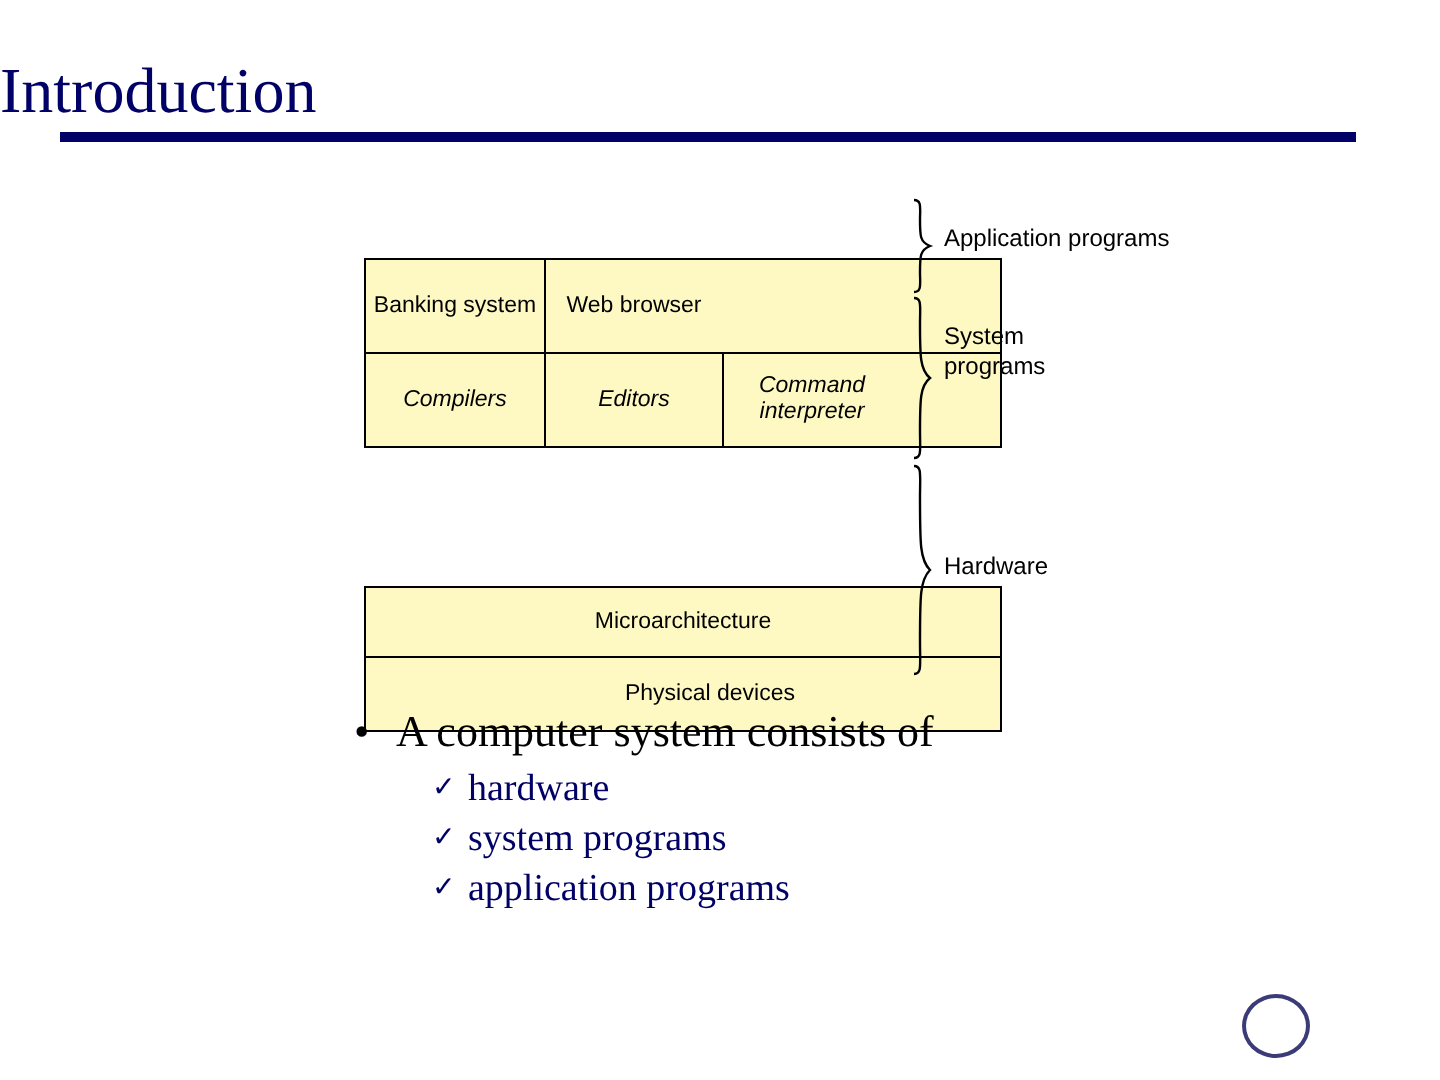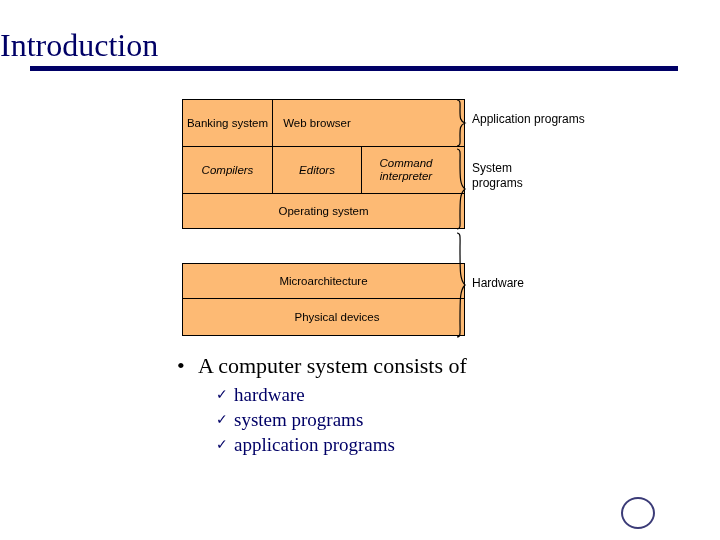--- a/index.html
+++ b/index.html
@@ -44,25 +44,26 @@
   #diagram {
     position: absolute;
     left: 182px;
     top: 99px;
     width: 267px;
     height: 240px;
   }
   .drow {
     position: absolute;
     left: 0;
-    width: 283px;
+    width: 319px;
     box-sizing: border-box;
     border: 1.5px solid #000000;
     display: flex;
-    background: #fdba74;
+    background: #fef9c3;
+    margin-top: 30px;
   }
   .dcell {
     box-sizing: border-box;
     display: flex;
     align-items: center;
     justify-content: center;
     text-align: center;
     font-family: "Liberation Sans", sans-serif;
     font-size: 11.5px;
     line-height: 13px;
@@ -176,23 +177,20 @@
 browser</div>
     </div>
 
     <div class="drow row-sys">
       <div class="dcell c3">Compilers</div>
       <div class="dcell c3 div">Editors</div>
       <div class="dcell c3 div">Command
 interpreter</div>
     </div>
 
-    <div class="drow row-os">
-      <div class="dcell c-full">Operating system</div>
-    </div>
 
 
     <div class="drow row-ma">
       <div class="dcell c-full">Microarchitecture</div>
     </div>
 
     <div class="drow row-pd">
       <div class="dcell c-full">Physical devices</div>
     </div>
   </div>

